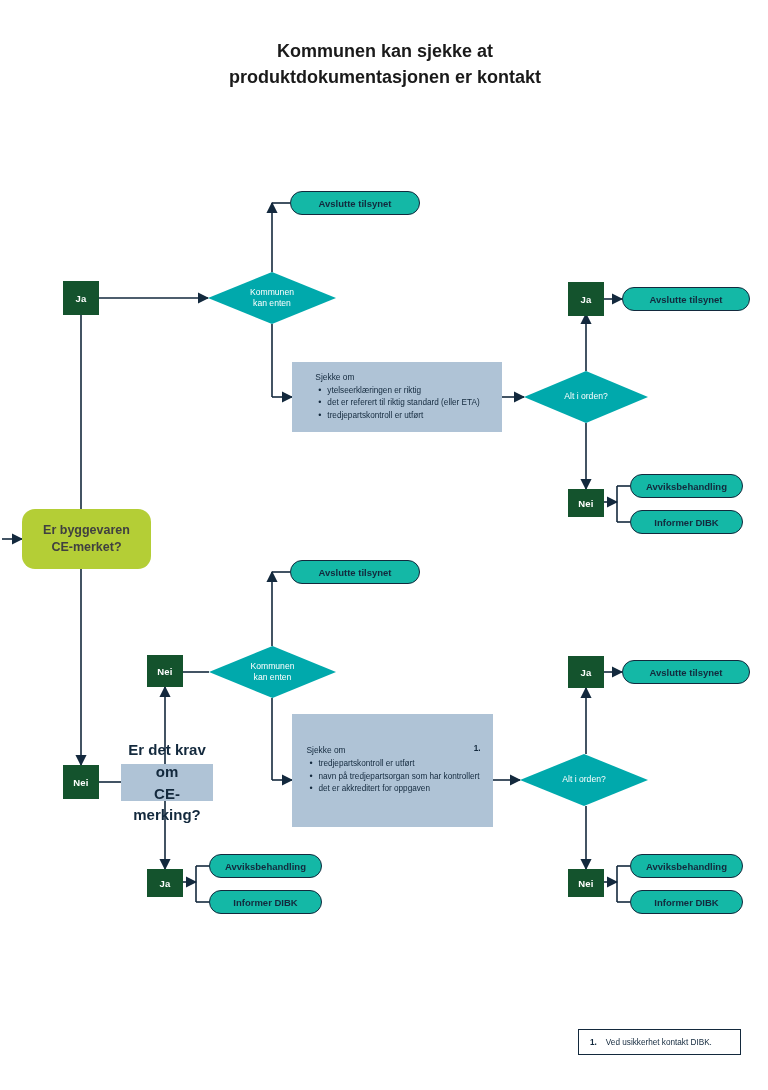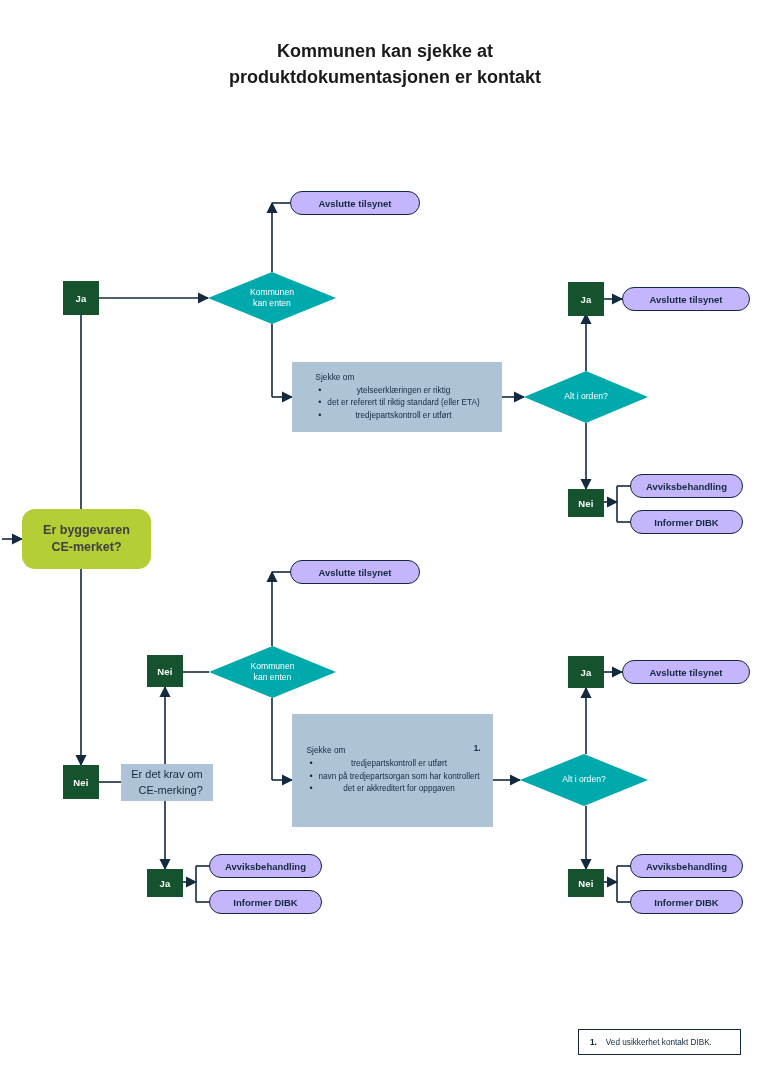--- a/index.html
+++ b/index.html
@@ -59,37 +59,36 @@
   .green-box {
     background: #B4CE36;
     color: #404040;
     border-radius: 13px;
     font-size: 12.5px;
     font-weight: bold;
     line-height: 1.35;
   }
   
   .pill {
-    background: #c4b5fd;
+    background: #14b8a6;
     border: 1.3px solid #13293D;
     border-radius: 999px;
     color: #13293D;
     font-size: 9.5px;
     font-weight: bold;
   }
   
   .gray-box {
     background: #AFC3D6;
     color: #13293D;
   }
   .gray-q {
-    font-size: 11px;
-    font-weight: normal;
+    font-size: 15px;
+    font-weight: bold;
     line-height: 1.45;
-    text-align: right;
   }
   .gray-list {
     display: block;
     text-align: left;
     padding: 9px 10px 9px 11px;
     font-size: 8.2px;
     line-height: 1.42;
     position: relative;
   }
   .gray-list .hdr {
@@ -99,21 +98,20 @@
     margin-bottom: 1px;
   }
   .gray-list ul {
     margin: 0;
     padding: 0 0 0 12px;
     list-style: none;
   }
   .gray-list li {
     position: relative;
     margin: 0 0 1px 0;
-    text-align: center;
   }
   .gray-list li::before {
     content: "\2022";
     position: absolute;
     left: -9px;
     top: -1px;
     font-size: 9px;
   }
   .fn-marker {
     position: absolute;

